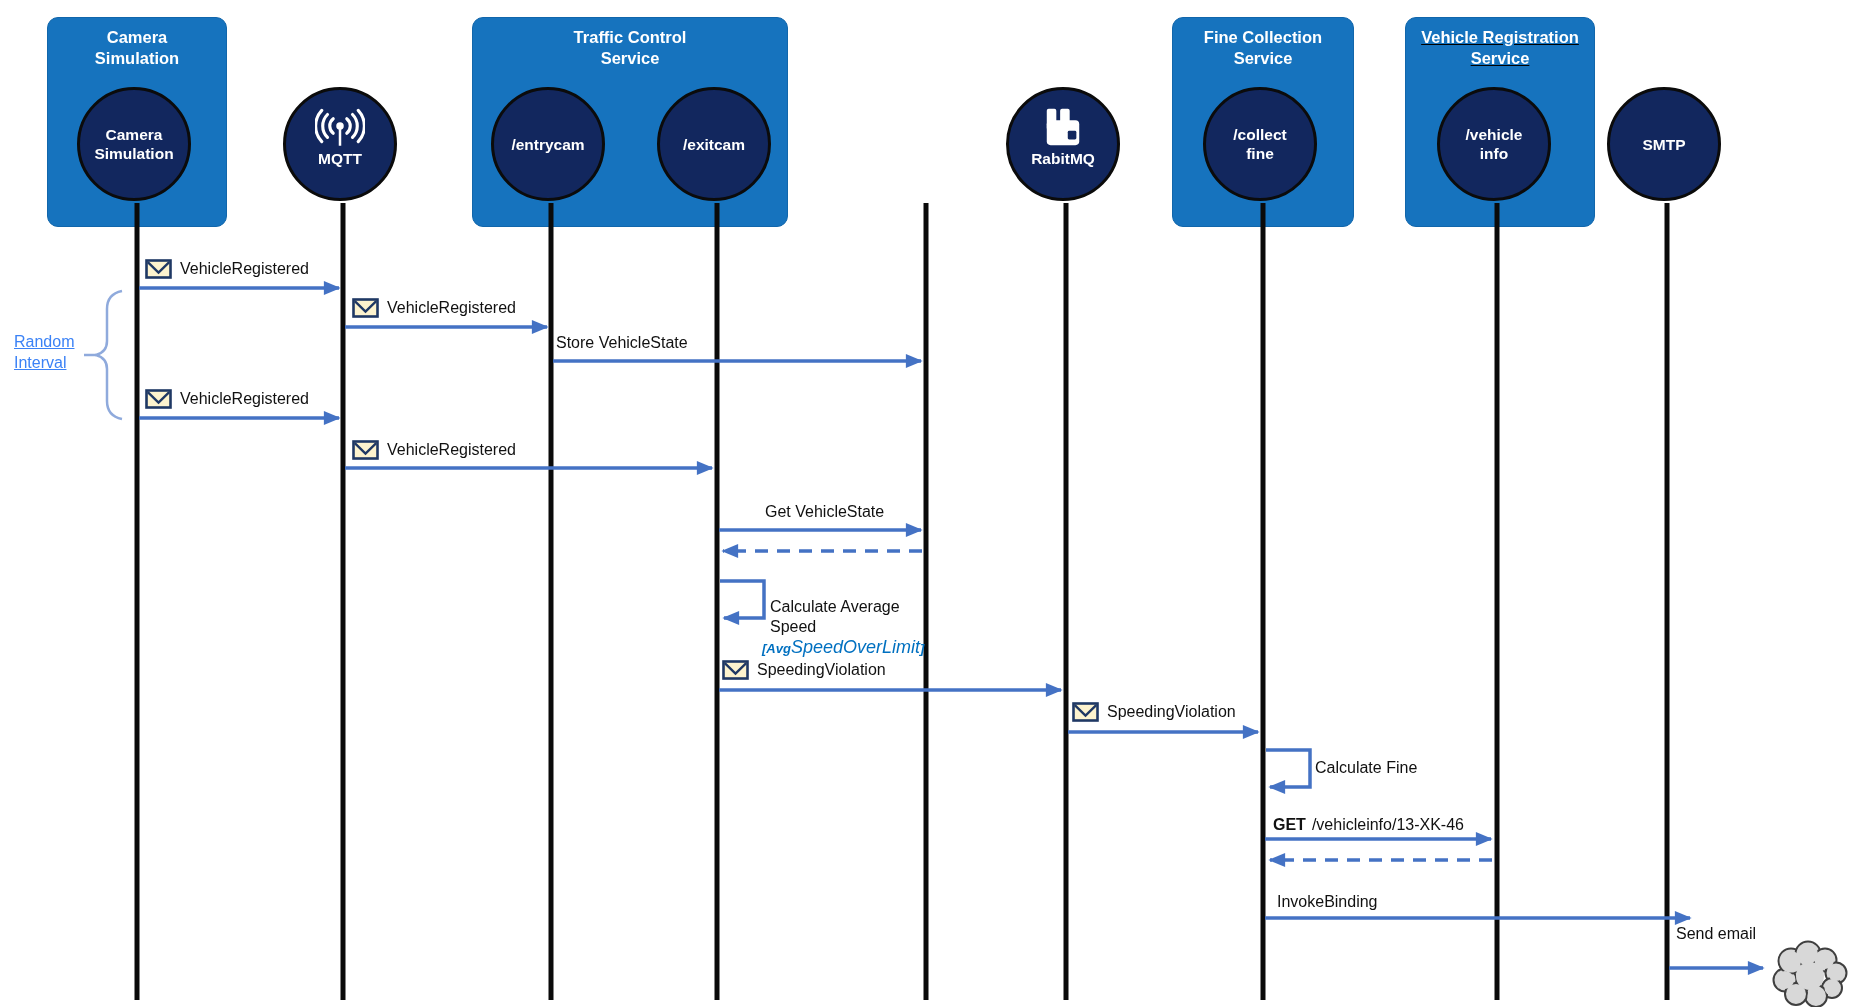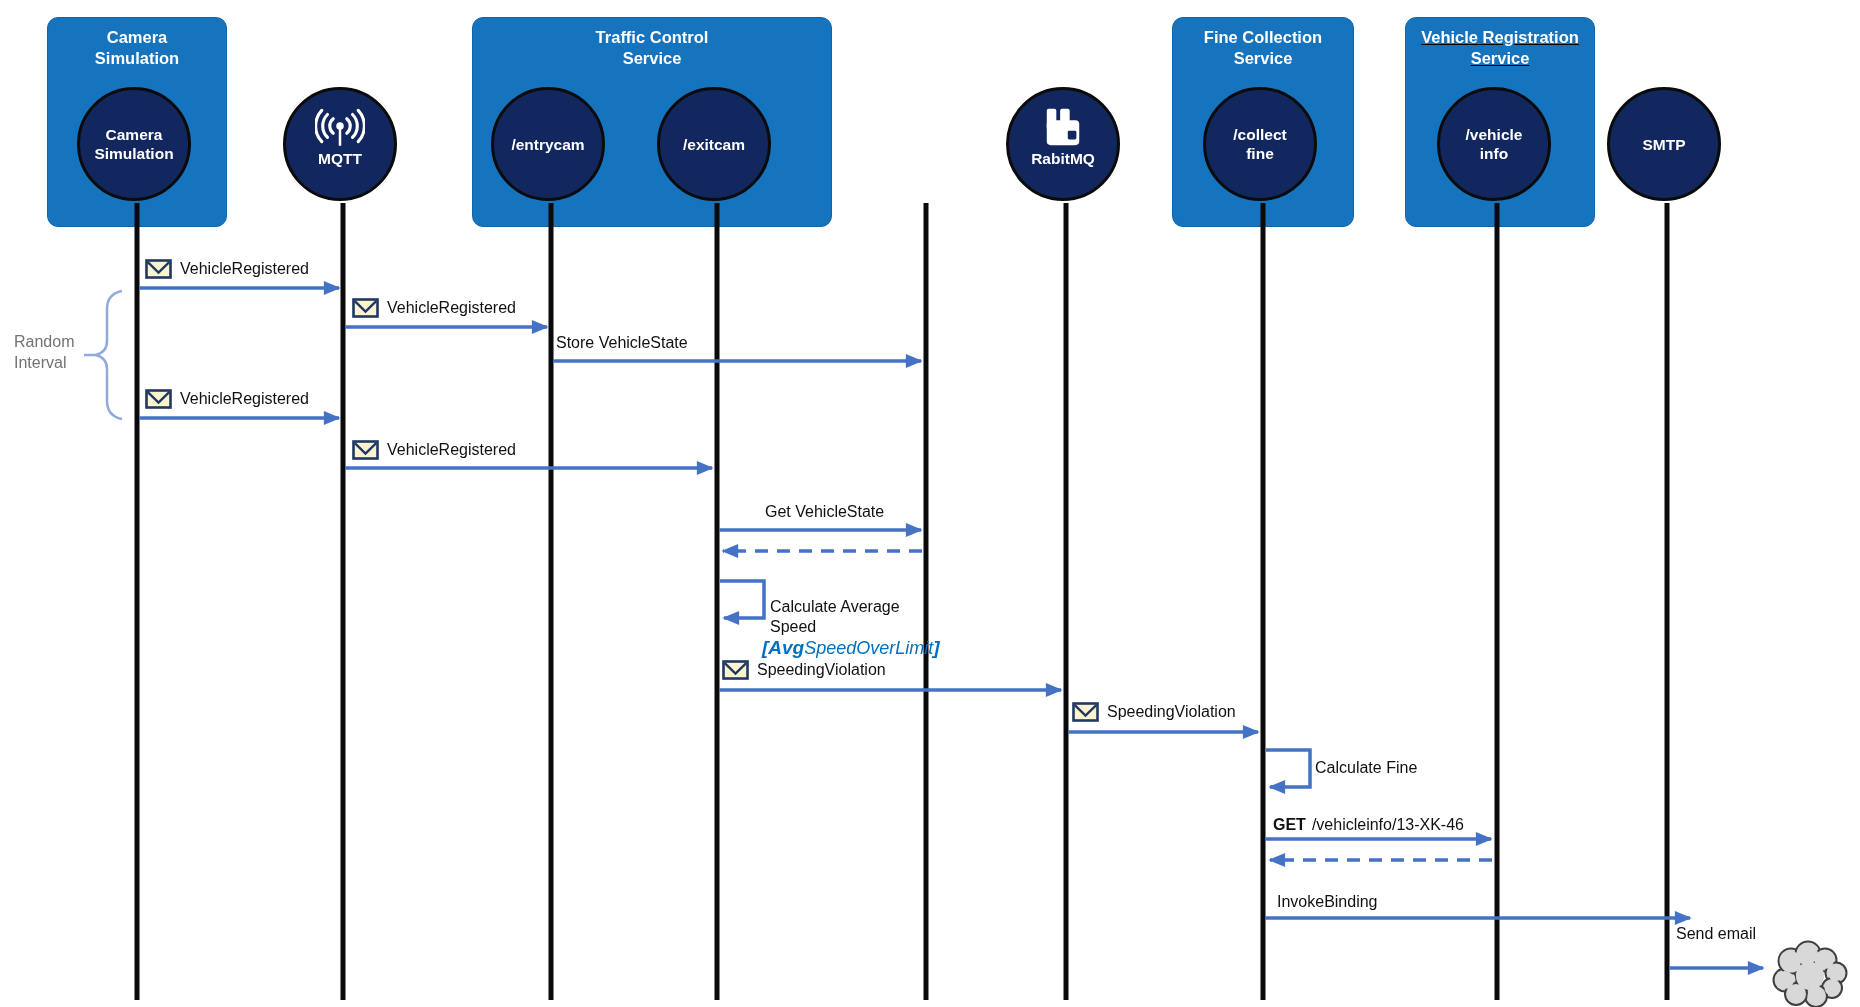--- a/index.html
+++ b/index.html
@@ -35,37 +35,37 @@
     position:absolute; z-index:4; display:flex; align-items:center; gap:8px;
     height:22px; font-size:16px; color:#111111; white-space:nowrap;
   }
   .mlabel.two { display:block; height:auto; white-space:pre-line; line-height:20px; }
   .mlabel .env { flex:0 0 auto; display:block; }
   .mlabel .bold { font-weight:bold; }
   .guard {
     position:absolute; z-index:4; width:150px; text-align:center;
     color:#0070C0; font-style:italic;
   }
-  .guard .g-sm { font-size:19px; font-weight:600; }
+  .guard .g-sm { font-size:13px; font-weight:600; }
   .guard .g-lg { font-size:18px; }
   .note {
-    position:absolute; z-index:4; font-size:16px; color:#737373;
-    line-height:21px; white-space:pre-line;
+    position:absolute; z-index:4; font-size:16px; color:#3b82f6;
+    line-height:21px; white-space:pre-line;text-decoration:underline;
   }
 </style>
 </head>
 <body>
 
 <div class="canvas">
 
   <div class="grp" style="left:47px;width:180px;">
     <div class="grp-title">Camera
 Simulation</div>
   </div>
-  <div class="grp" style="left:472px;width:360px;">
+  <div class="grp" style="left:472px;width:316px;">
     <div class="grp-title">Traffic Control
 Service</div>
   </div>
   <div class="grp" style="left:1172px;width:182px;">
     <div class="grp-title">Fine Collection
 Service</div>
   </div>
   <div class="grp" style="left:1405px;width:190px;text-decoration:underline;">
     <div class="grp-title">Vehicle Registration
 Service</div>

